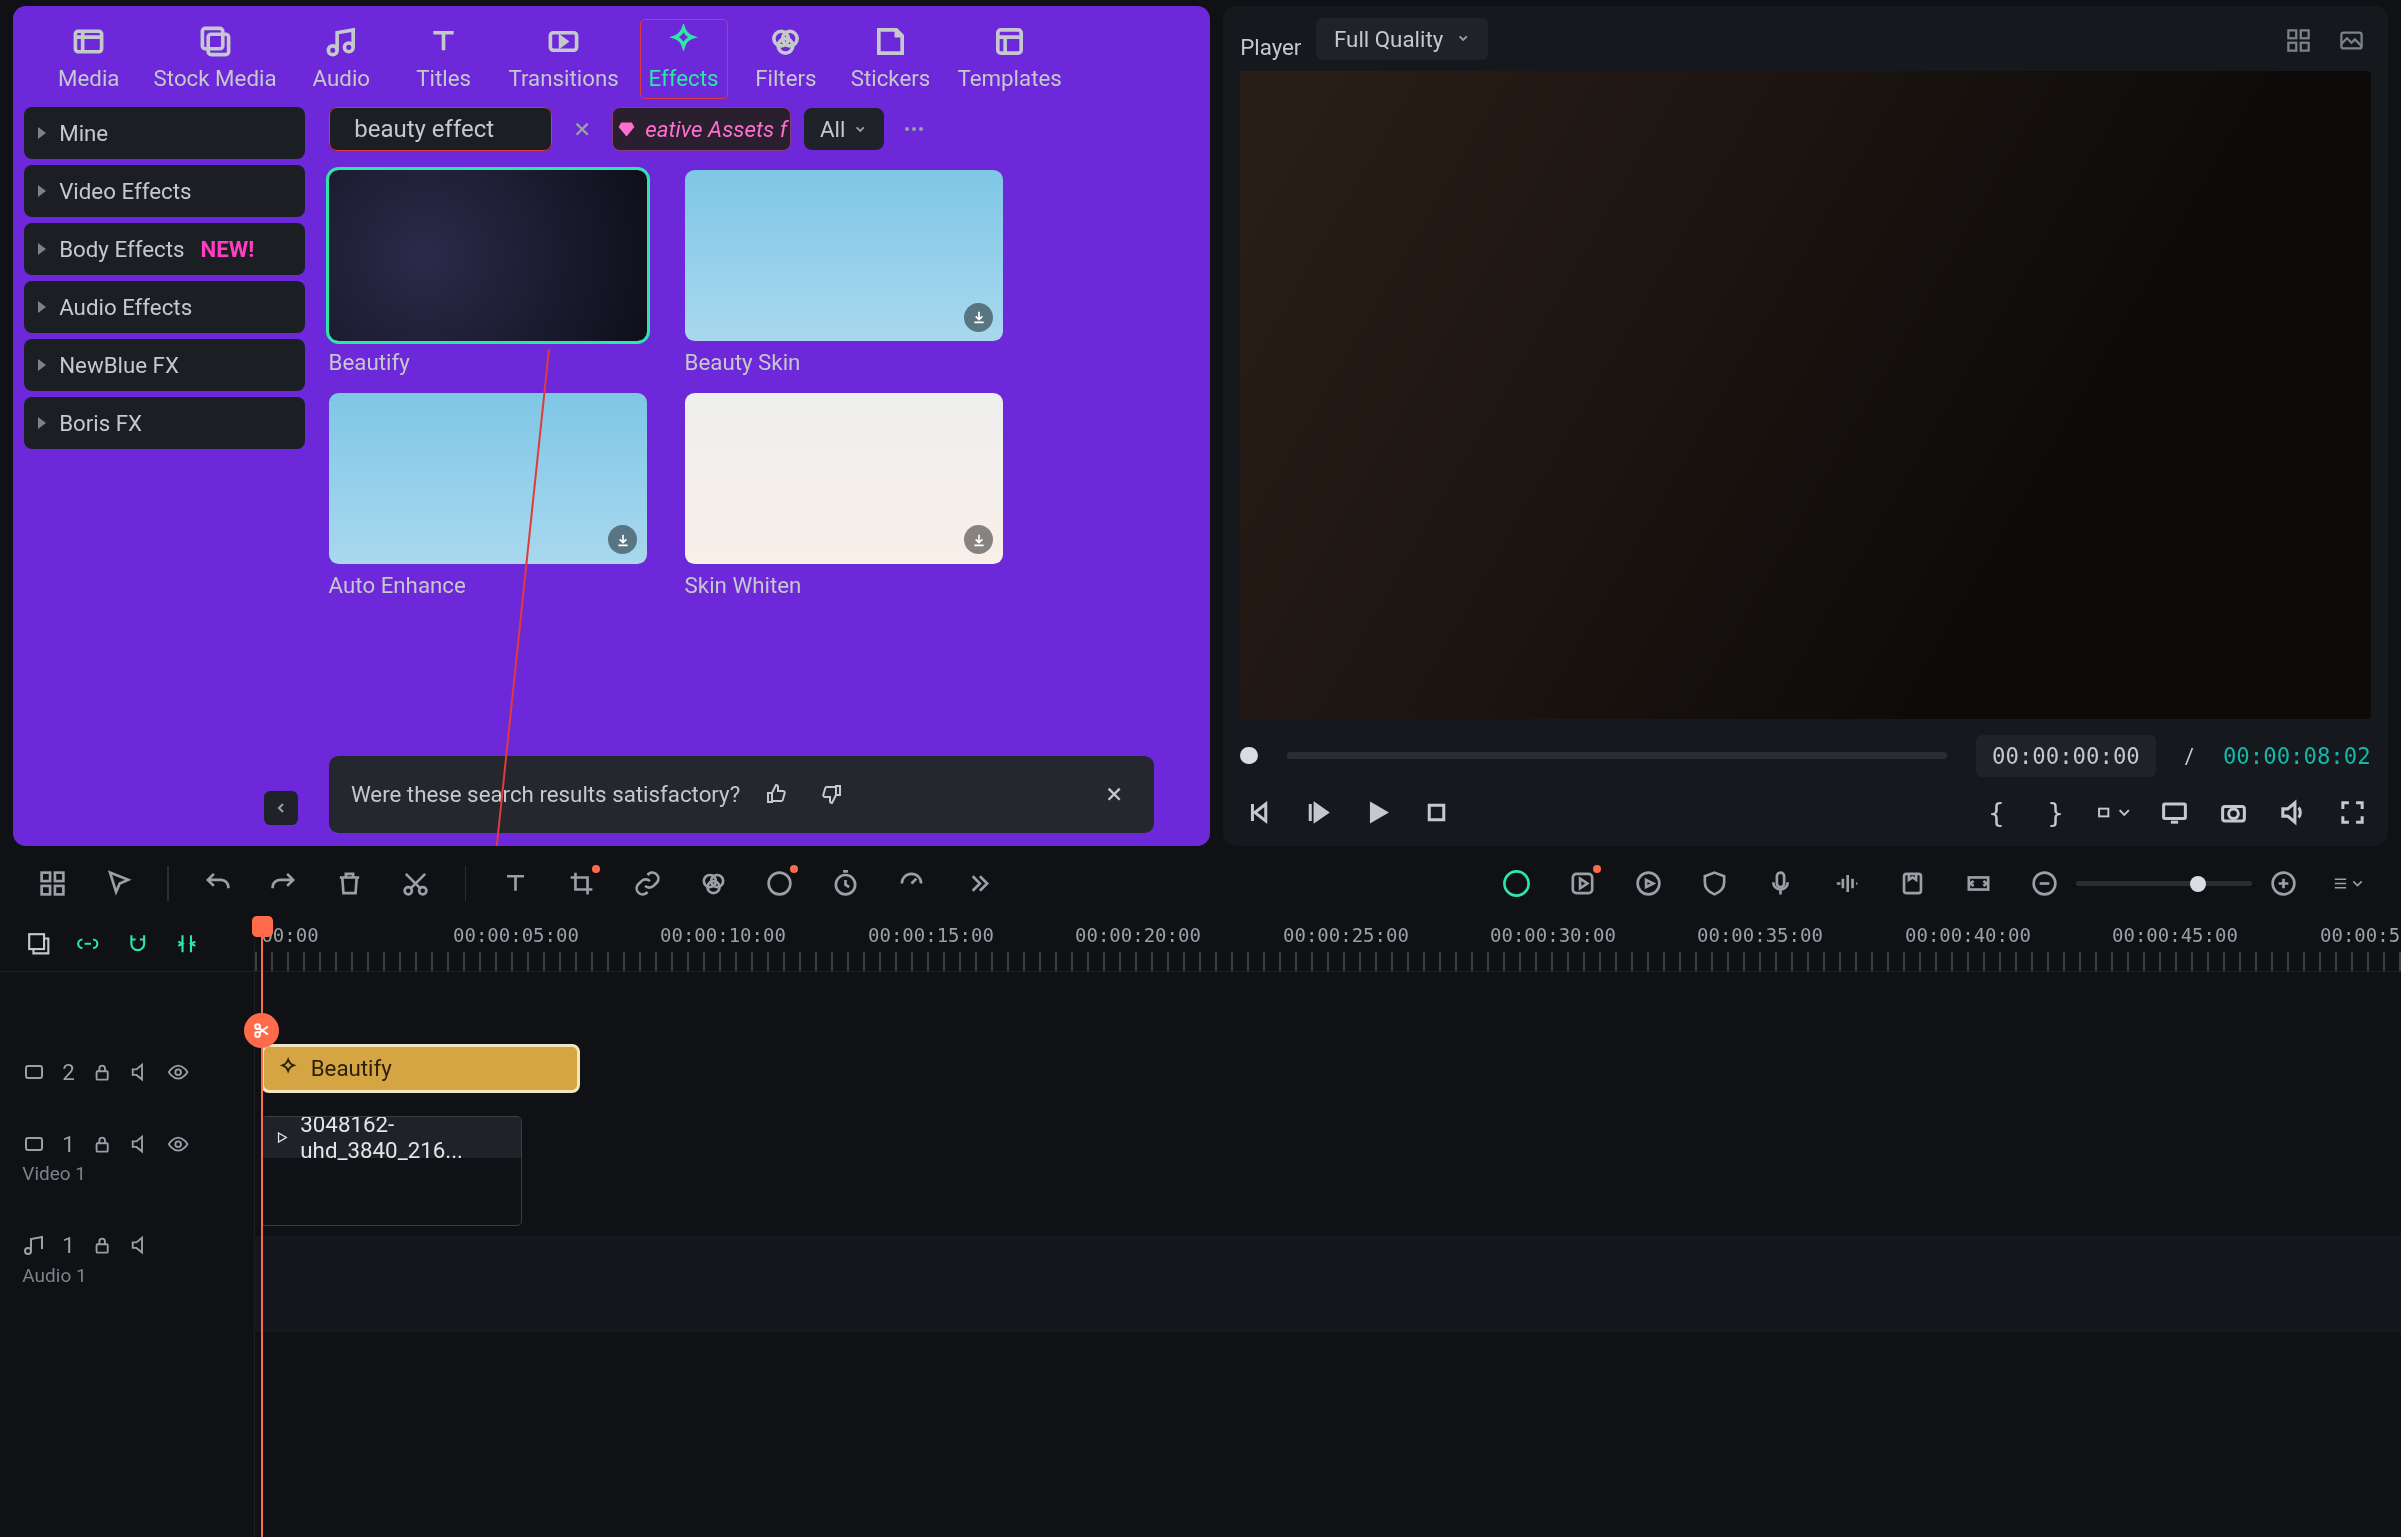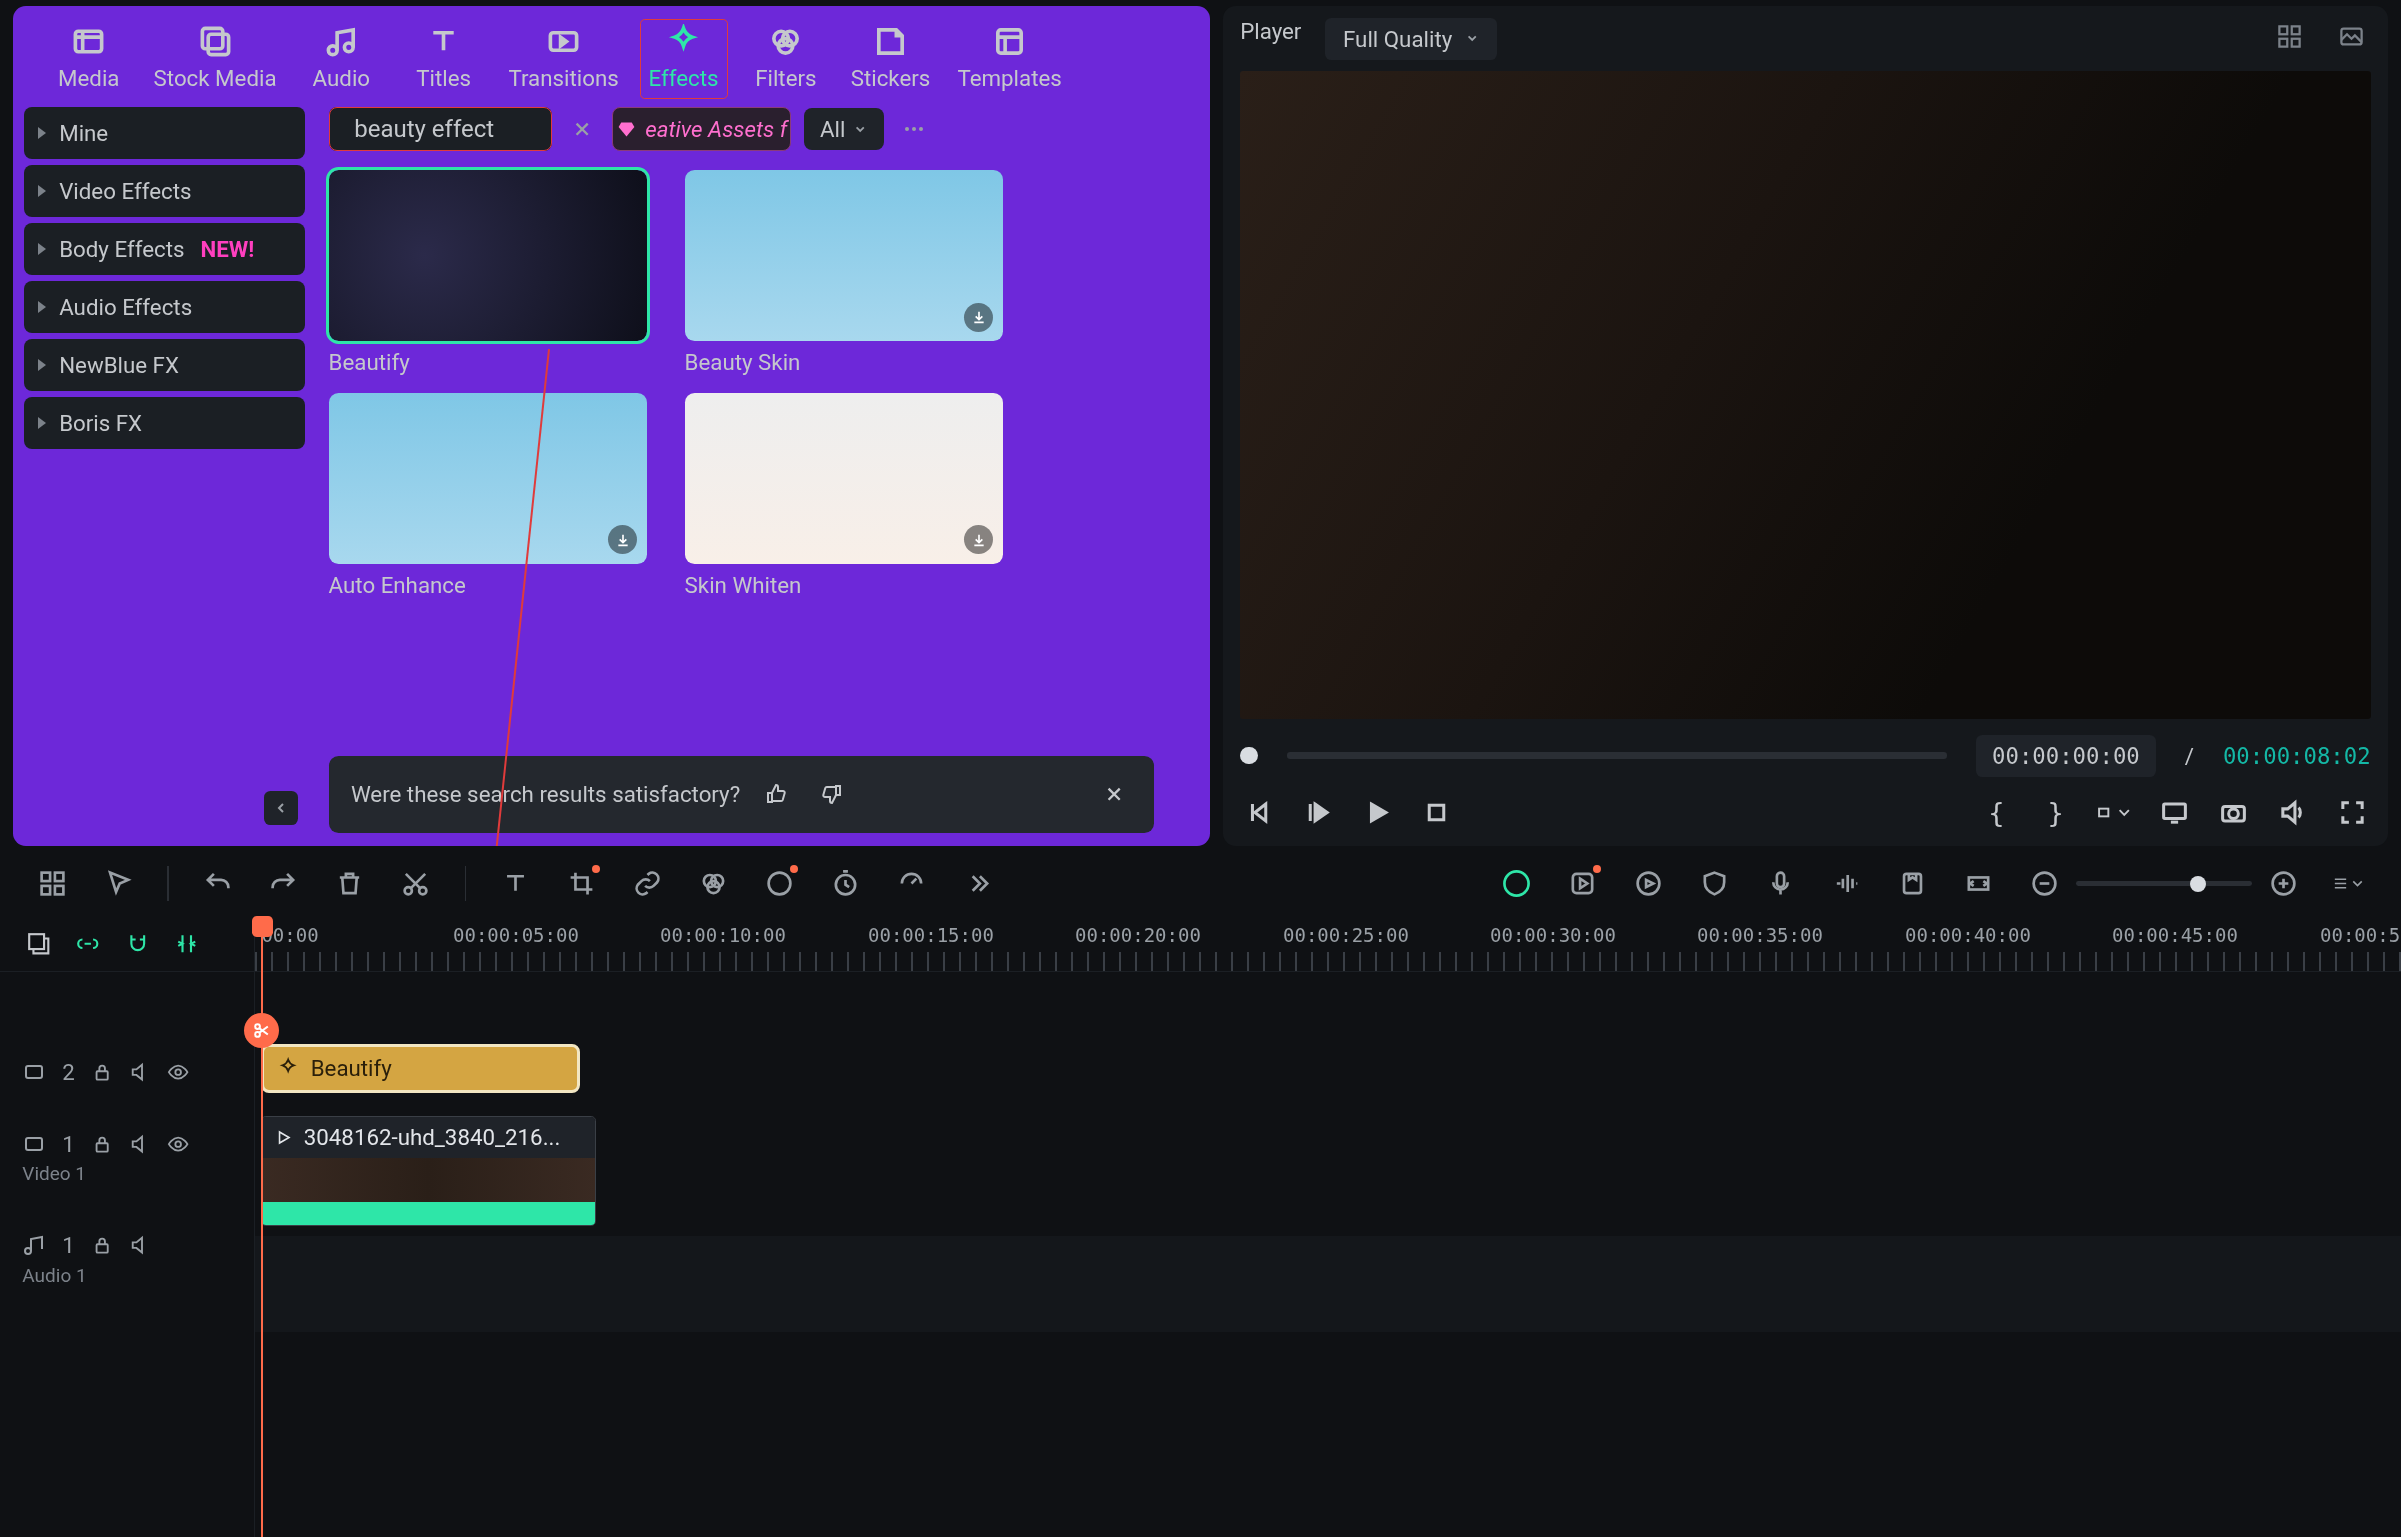--- a/index.html
+++ b/index.html
@@ -32,21 +32,21 @@
   .thumb{width:318px;height:171px;border-radius:9.6px;background:#2a2e34;position:relative;overflow:hidden;}
   .thumb.selected{outline:3.2px solid #2ee6a8;}
   .thumb .dl{position:absolute;right:9.6px;bottom:9.6px;width:29px;height:29px;border-radius:50%;background:rgba(0,0,0,.45);display:flex;align-items:center;justify-content:center;}
   .card-label{color:#c5c8cc;}
   .t-beautify{background:radial-gradient(circle at 30% 50%,#2b2a4a,#0e0f1a);}
   .t-sky{background:linear-gradient(#7fc7e6,#a8d8ee);}
   .t-hair{background:linear-gradient(#eee,#f8efe8);}
   .feedback{position:absolute;left:12.8px;right:56px;bottom:12.8px;background:#24282e;border-radius:9.6px;padding:21px 22.3px;display:flex;align-items:center;gap:19px;}
   .feedback .sp{flex:1;}
   .right-pane{flex:1;background:#15181c;border-radius:12.8px;padding:11.2px 17.6px 14.4px 17.6px;display:flex;flex-direction:column;}
-  .player-head{display:flex;align-items:flex-start;gap:24px;}
+  .player-head{display:flex;align-items:flex-end;gap:15px;}
   .quality{display:flex;align-items:center;gap:12.8px;background:#1f2329;border-radius:6.4px;padding:8px 17.6px;cursor:pointer;}
   .player-head .sp{flex:1;}
   .hdr-icon{width:38px;height:38px;display:flex;align-items:center;justify-content:center;color:#7c828a;cursor:pointer;}
   .viewport{flex:1;margin-top:11.2px;border-radius:3.2px;background:linear-gradient(120deg,#2a1f18 0%,#1b1410 40%,#0d0b09 70%);position:relative;}
   .scrub{display:flex;align-items:center;gap:29px;margin-top:16px;}
   .scrub-dot{width:17.6px;height:17.6px;border-radius:50%;background:#d9dde2;}
   .scrub-track{flex:1;height:6.4px;background:#2a2e34;border-radius:3.2px;}
   .time{background:#1f2329;padding:8px 16px;border-radius:6.4px;font-family:monospace;}
   .time-total{font-family:monospace;color:#14b8a6;}
   .controls{display:flex;align-items:center;gap:22.3px;margin-top:17.6px;}
@@ -73,21 +73,21 @@
   .ruler{height:56px;border-bottom:0.8px solid #1b1f24;position:relative;display:flex;}
   .ruler .tick{position:absolute;top:8px;font-size:19px;color:#9aa0a6;font-family:monospace;}
   .ruler .marks{position:absolute;left:0;right:0;bottom:0;height:19px;background:repeating-linear-gradient(90deg,#3a3f46 0 1.6px,transparent 1.6px 16px);}
   .playhead{position:absolute;top:0;bottom:0;left:6.4px;width:1.6px;background:#ff6b4a;z-index:5;}
   .playhead::before{content:"";position:absolute;top:0;left:-9.6px;width:21px;height:21px;background:#ff6b4a;border-radius:4.8px;}
   .playhead-scis{position:absolute;top:97px;left:-17.6px;width:35px;height:35px;background:#ff6b4a;border-radius:50%;display:flex;align-items:center;justify-content:center;color:#fff;}
   .tracks{position:relative;}
   .track-row{height:72px;position:relative;}
   .track-row.large{height:128px;}
   .clip-effect{position:absolute;left:6.4px;top:8px;width:319px;height:49px;background:#d4a542;border:3.2px solid #f2e6c2;border-radius:8px;display:flex;align-items:center;gap:11.2px;padding:0 12.8px;color:#2a1f0a;}
-  .clip-video{position:absolute;left:6.4px;top:8px;width:335px;height:110px;border-radius:4.8px;overflow:hidden;border:0.8px solid #3a3f46;display:flex;flex-direction:column;}
+  .clip-video{position:absolute;left:6.4px;top:8px;width:261px;height:110px;border-radius:4.8px;overflow:hidden;border:0.8px solid #3a3f46;display:flex;flex-direction:row;}
   .clip-video .hdr{height:41px;background:#1f2329;display:flex;align-items:center;gap:11.2px;padding:0 11.2px;color:#e2e5e9;}
   .clip-video .body{flex:1;background:linear-gradient(90deg,#3a2a22,#2a1f18,#3a2a22);}
   .clip-video .audio-strip{height:22.3px;background:#2ee6a8;}
   .track-row.stripe{background:#14171b;}
   .arrow-line{position:absolute;top:343px;left:535px;width:1.6px;height:862px;background:#e03b3b;transform-origin:top;transform:rotate(6deg);z-index:20;pointer-events:none;}
   .arrow-line::after{content:"";position:absolute;bottom:-1.6px;left:-6.4px;border-left:7.2px solid transparent;border-right:7.2px solid transparent;border-top:12.8px solid #e03b3b;}
 </style>
 </head>
 <body>
 

